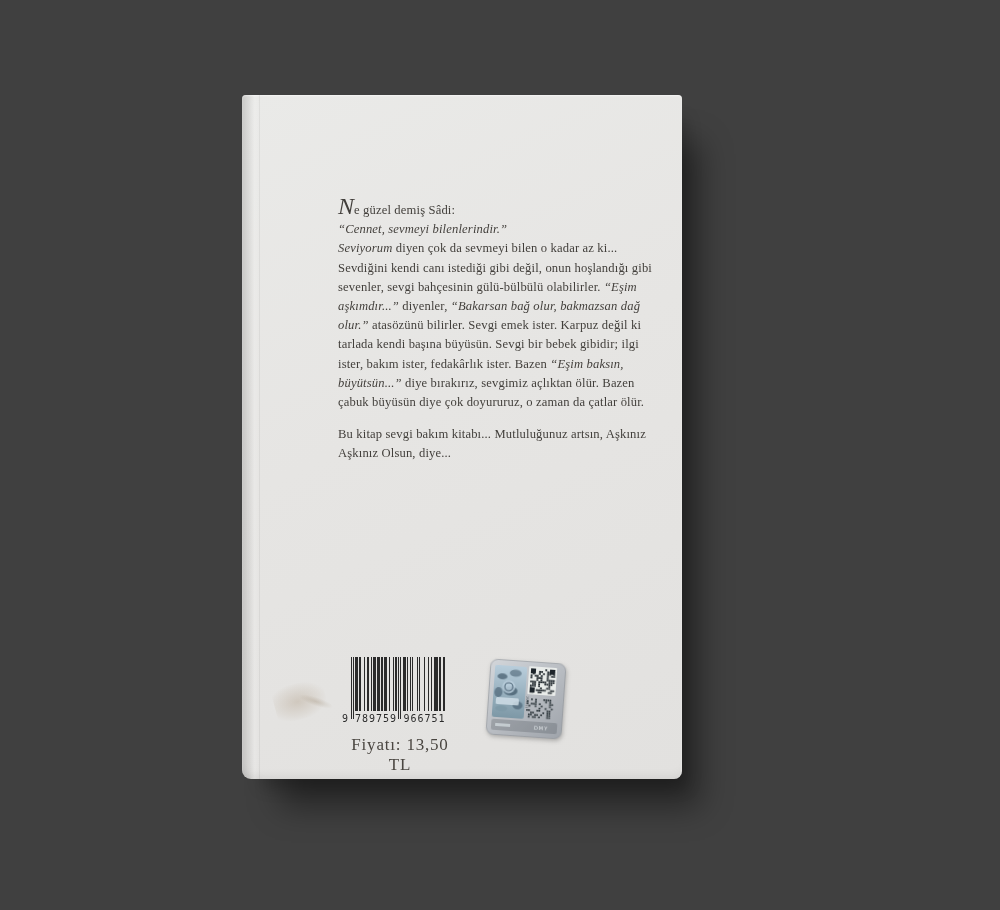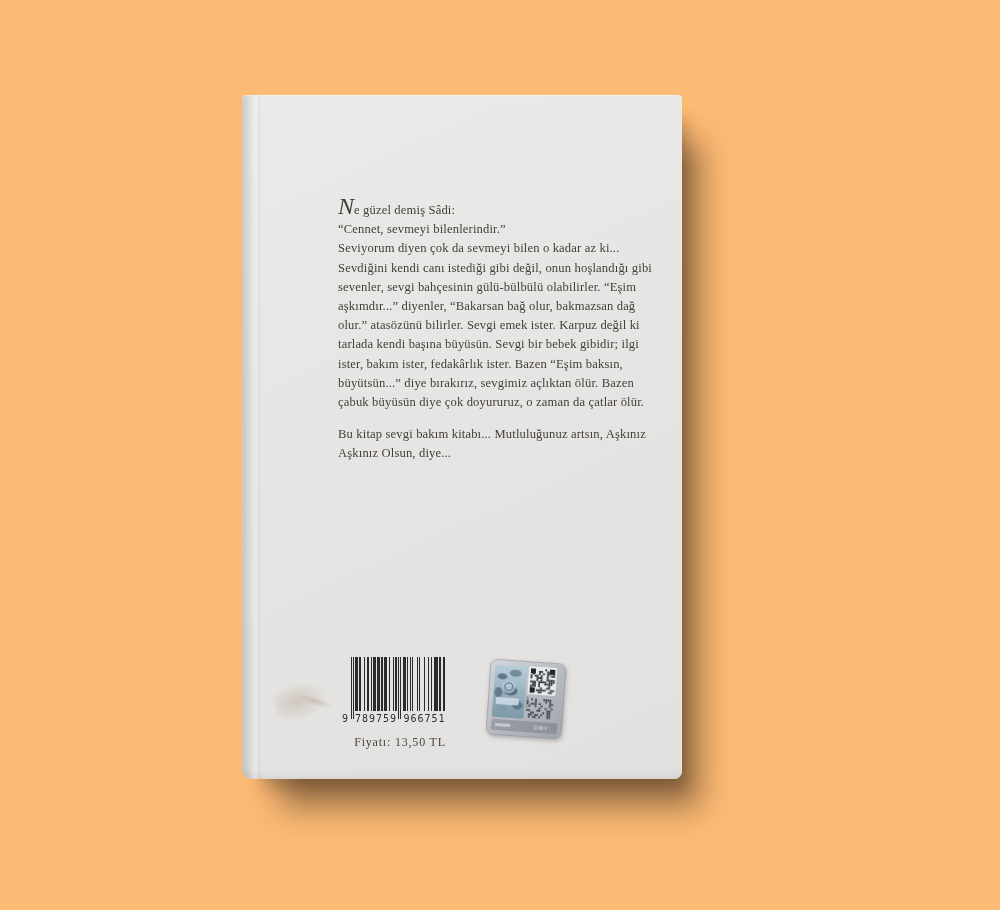--- a/index.html
+++ b/index.html
@@ -2,21 +2,21 @@
 <html><head>
 <meta charset="utf-8">
 <style>
   html,body{margin:0;padding:0;}
   body{
     width:1000px;height:910px;
     background:#ffffff;
     font-family:"Liberation Serif","DejaVu Serif",serif;
     overflow:hidden;
   }
-  .scene{position:relative;width:1000px;height:910px;background:#fdba74;overflow:hidden;}
+  .scene{position:relative;width:1000px;height:910px;background:#404040;overflow:hidden;}
 
   
   .book{
     position:absolute;left:242px;top:95px;width:440px;height:684px;
     border-radius:4px 4px 8px 9px;
     background:linear-gradient(155deg,#eaeae8 0%,#e6e5e3 45%,#e2e1df 100%);
     box-shadow:
       28px 38px 30px -10px rgba(0,0,0,0.40),
       12px 16px 16px -8px rgba(0,0,0,0.22),
       inset 0 1px 2px rgba(255,255,255,0.6),
@@ -31,29 +31,29 @@
   .spine-line{position:absolute;left:17px;top:0;width:1px;height:100%;background:rgba(0,0,0,0.05);}
 
   
   .blurb{
     position:absolute;left:96px;top:106px;width:322px;
     color:#423f3b;font-size:12.6px;line-height:19.2px;letter-spacing:0.15px;
     text-align:left;
   }
   .blurb p{margin:0 0 13px 0;}
   .seg-normal{font-style:normal;}
-  .seg-italic{}
+  .seg-italic{font-style:italic;}
   .seg-dropcap{font-size:24px;font-style:italic;line-height:0;letter-spacing:0;}
 
   
   .barcode-block{position:absolute;left:100px;top:562px;width:118px;}
   .barcode-svg{display:block;width:118px;height:72px;}
   .price{
     margin-top:6px;width:116px;text-align:center;
-    font-size:12px;letter-spacing:0.8px;color:#4a4641;
+    font-size:17px;letter-spacing:0.8px;color:#4a4641;
   }
 
   
   .sticker{
     position:absolute;left:246px;top:566px;width:76px;height:76px;
     transform:rotate(4deg);
     filter:drop-shadow(1px 2px 2px rgba(0,0,0,0.25));
   }
   .sticker svg{display:block;width:76px;height:76px;}
 

